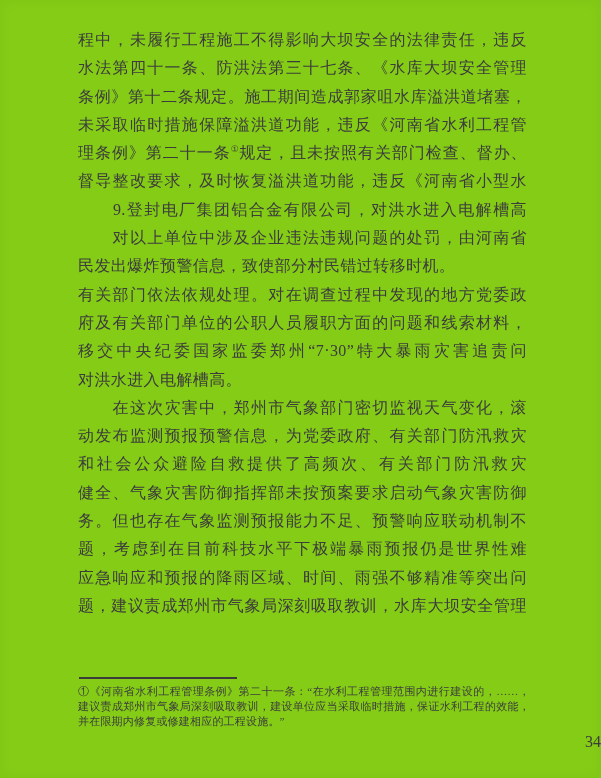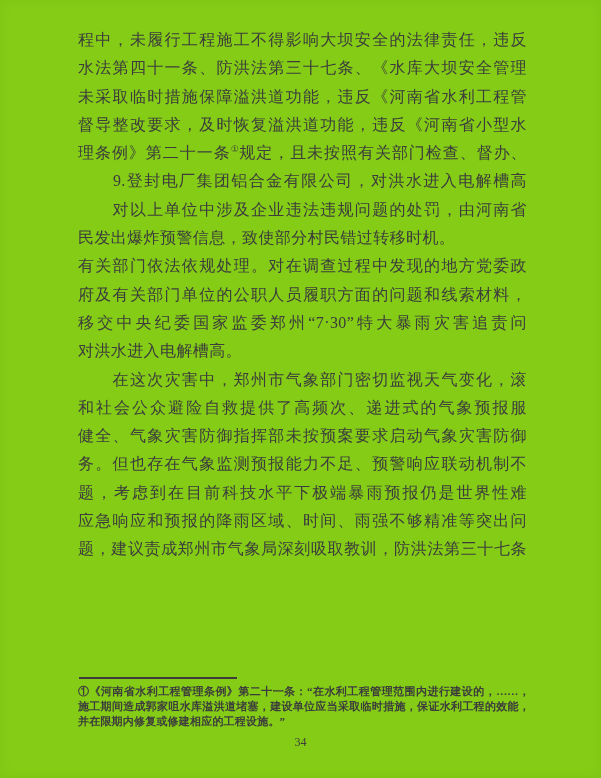--- a/index.html
+++ b/index.html
@@ -56,66 +56,67 @@
     width: 452px;
     color: #3c3c3c;
     font-size: 11px;
   }
   .fline {
     line-height: 15px;
     text-align: justify;
     text-align-last: justify;
     letter-spacing: 0.2px;
     overflow: hidden;
-    font-weight: bold;
   }
   .fline.short {
     text-align-last: left;
   }
   .page-number {
     position: absolute;
     left: 0;
     top: 735px;
     width: 100%;
-    text-align: center;
+    text-align: right;
     color: #3c3c3c;
-    font-size: 12px;
+    font-size: 16px;
     line-height: 14px;
   }
 </style>
 </head>
 <body>
 
 <div class="page">
 
   <div class="body-text">
     <div class="line">程中，未履行工程施工不得影响大坝安全的法律责任，违反</div>
     <div class="line">水法第四十一条、防洪法第三十七条、《水库大坝安全管理</div>
+    <div class="line">条例》第十二条规定。施工期间造成郭家咀水库溢洪道堵塞，</div>
     <div class="line">未采取临时措施保障溢洪道功能，违反《河南省水利工程管</div>
+    <div class="line"><span>理条例》第二十一条</span><sup>①</sup><span>规定，且未按照有关部门检查、督办、</span></div>
     <div class="line">督导整改要求，及时恢复溢洪道功能，违反《河南省小型水</div>
-    <div class="line"><span>理条例》第二十一条</span><sup>①</sup><span>规定，且未按照有关部门检查、督办、</span></div>
     <div class="line">　　9.登封电厂集团铝合金有限公司，对洪水进入电解槽高</div>
     <div class="line">　　对以上单位中涉及企业违法违规问题的处罚，由河南省</div>
     <div class="line short">民发出爆炸预警信息，致使部分村民错过转移时机。</div>
     <div class="line">有关部门依法依规处理。对在调查过程中发现的地方党委政</div>
     <div class="line">府及有关部门单位的公职人员履职方面的问题和线索材料，</div>
     <div class="line">移交中央纪委国家监委郑州“7·30”特大暴雨灾害追责问</div>
     <div class="line short">对洪水进入电解槽高。</div>
     <div class="line">　　在这次灾害中，郑州市气象部门密切监视天气变化，滚</div>
-    <div class="line">和社会公众避险自救提供了高频次、递进式的气象预报服</div>
+    <div class="line">动发布监测预报预警信息，为党委政府、有关部门防汛救灾</div>
+    <div class="line">和社会公众避险自救提供了高频次、有关部门防汛救灾</div>
     <div class="line">健全、气象灾害防御指挥部未按预案要求启动气象灾害防御</div>
     <div class="line">务。但也存在气象监测预报能力不足、预警响应联动机制不</div>
     <div class="line">题，考虑到在目前科技水平下极端暴雨预报仍是世界性难</div>
     <div class="line">应急响应和预报的降雨区域、时间、雨强不够精准等突出问</div>
-    <div class="line">题，建议责成郑州市气象局深刻吸取教训，防洪法第三十七条</div>
+    <div class="line">题，建议责成郑州市气象局深刻吸取教训，水库大坝安全管理</div>
   </div>
 
   <div class="footnote-rule"></div>
 
   <div class="footnote">
     <div class="fline">①《河南省水利工程管理条例》第二十一条：“在水利工程管理范围内进行建设的，……，</div>
-    <div class="fline">施工期间造成郭家咀水库溢洪道堵塞，建设单位应当采取临时措施，保证水利工程的效能，</div>
+    <div class="fline">建议责成郑州市气象局深刻吸取教训，建设单位应当采取临时措施，保证水利工程的效能，</div>
     <div class="fline short">并在限期内修复或修建相应的工程设施。”</div>
   </div>
 
   <div class="page-number">34</div>
 
 </div>
 
 </body></html>

